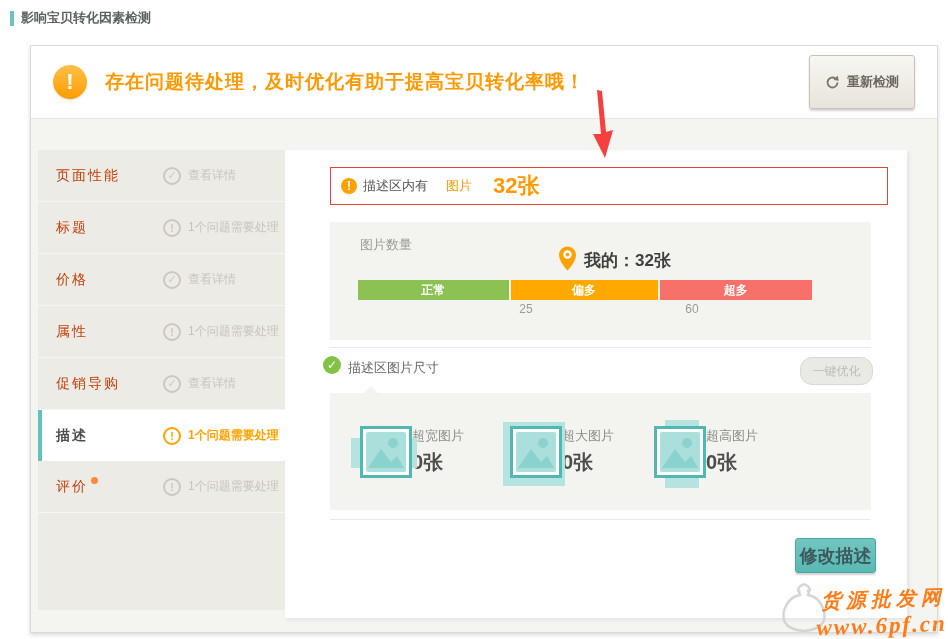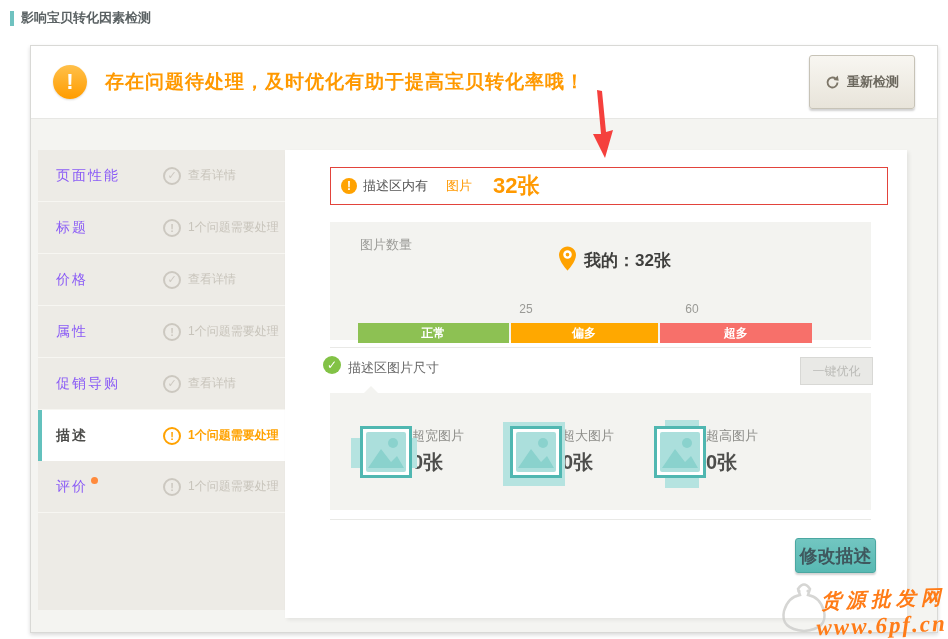--- a/index.html
+++ b/index.html
@@ -23,21 +23,21 @@
     text-align:center; line-height:34px; margin-right:18px; box-shadow:0 1px 2px rgba(0,0,0,.15); }
   .notice-msg { color:#ff9900; font-weight:bold; font-size:19px; letter-spacing:1px; }
   .recheck-btn { margin-left:auto; display:flex; align-items:center; gap:7px; height:32px; padding:10px 15px;
     background:linear-gradient(#f8f6f1,#e8e4da); border:1px solid #c7c3b7; border-radius:3px;
     box-shadow:0 2px 2px rgba(0,0,0,.18); color:#6b675d; font-size:13px; font-weight:bold; cursor:pointer; }
 
   
   .sidebar { position:absolute; left:7px; top:104px; width:247px; height:460px; background:#edebe6; }
   .side-item { height:51px; display:flex; align-items:center; padding-left:18px;
     border-bottom:1px solid #f7f6f2; cursor:pointer; }
-  .side-item .lbl { width:107px; font-size:14px; color:#8b5cf6; letter-spacing:2px; }
+  .side-item .lbl { width:107px; font-size:14px; color:#c2410c; letter-spacing:2px; }
   .side-item .status { display:flex; align-items:center; gap:7px; color:#c8c4bb; font-size:12px; }
   .icon-circle { width:14px; height:14px; border-radius:50%; border:2px solid #ccc8c0; color:#ccc8c0;
     font-size:11px; font-weight:bold; display:flex; align-items:center; justify-content:center; }
   .side-item.active { background:#fff; border-left:4px solid #63c1bd; padding-left:14px; border-bottom:none; }
   .side-item.active .lbl { color:#4d4d4b; font-weight:bold; }
   .side-item.active .status { color:#ffa200; font-weight:bold; }
   .side-item.active .icon-circle { border-color:#ffa200; color:#ffa200; }
   .dot { width:7px; height:7px; border-radius:50%; background:#ff8a3c; display:inline-block;
     position:relative; top:-7px; left:3px; }
 
@@ -51,36 +51,36 @@
     font-size:12px; font-weight:bold; text-align:center; line-height:16px; margin-right:6px; flex:none; }
   .alert-prefix { font-size:13px; color:#555; }
   .alert-hl { font-size:13px; color:#ff9900; margin:0 18px; }
   .alert-count { font-size:22px; font-weight:bold; color:#ff9900; margin:0 3px; }
   .alert-suffix { font-size:12px; color:#555; }
 
   .qty-box { position:absolute; left:45px; top:72px; width:541px; height:118px; background:#f3f3f0; }
   .qty-title { position:absolute; left:30px; top:14px; font-size:13px; color:#9b9b97; }
   .qty-marker { position:absolute; left:229px; top:24px; display:flex; gap:8px; align-items:flex-start; }
   .qty-marker-label { font-size:17px; font-weight:bold; color:#3f3f3d; padding-top:3px; }
-  .qty-bar { position:absolute; left:28px; top:58px; width:454px; height:20px; display:flex;margin-top:43px; }
+  .qty-bar { position:absolute; left:28px; top:58px; width:454px; height:20px; display:flex; }
   .seg { height:20px; text-align:center; line-height:20px; font-size:12px; font-weight:bold; color:#fff; }
   .seg-normal { width:168px; background:#8dc153; margin-right:2px; }
   .seg-high   { width:164px; background:#ffa800; margin-right:2px; }
   .seg-over   { width:170px; background:#f7706a; }
   .tick { position:absolute; top:80px; transform:translateX(-50%); font-size:12px; color:#9a9a96; }
   .tick-25 { left:196px; } .tick-60 { left:362px; }
 
   .divider { position:absolute; left:45px; width:541px; height:1px; background:#e9e9e6; }
   .divider-1 { top:197px; } .divider-2 { top:369px; }
 
   .size-check { position:absolute; left:38px; top:206px; width:18px; height:18px; border-radius:50%;
     background:#82c246; color:#fff; font-size:12px; font-weight:bold; text-align:center; line-height:18px; }
   .size-title { position:absolute; left:63px; top:209px; font-size:13px; color:#666; }
   .optimize-btn { position:absolute; left:515px; top:207px; width:71px; height:26px;
-    background:#e9e9e6; border:1px solid #d8d8d5; border-radius:0; color:#bbbbb7; font-size:12px; cursor:default; }
+    background:#e9e9e6; border:1px solid #d8d8d5; border-radius:12px; color:#bbbbb7; font-size:12px; cursor:default; }
   .notch { position:absolute; left:78px; top:236px; width:0; height:0;
     border-left:8px solid transparent; border-right:8px solid transparent; border-bottom:8px solid #f3f3f0; }
 
   .size-box { position:absolute; left:45px; top:243px; width:541px; height:117px; background:#f3f3f0; }
   .size-item { position:absolute; top:0; height:117px; display:flex; align-items:center; }
   .si-1 { left:30px; } .si-2 { left:180px; } .si-3 { left:324px; }
   .imgicon { position:relative; width:52px; height:52px; }
   .imgicon .bgshape { position:absolute; background:#b5e3e0; }
   .bg-wide  { left:-9px; top:12px; width:66px; height:30px; }
   .bg-large { left:-7px; top:-4px; width:62px; height:64px; }

